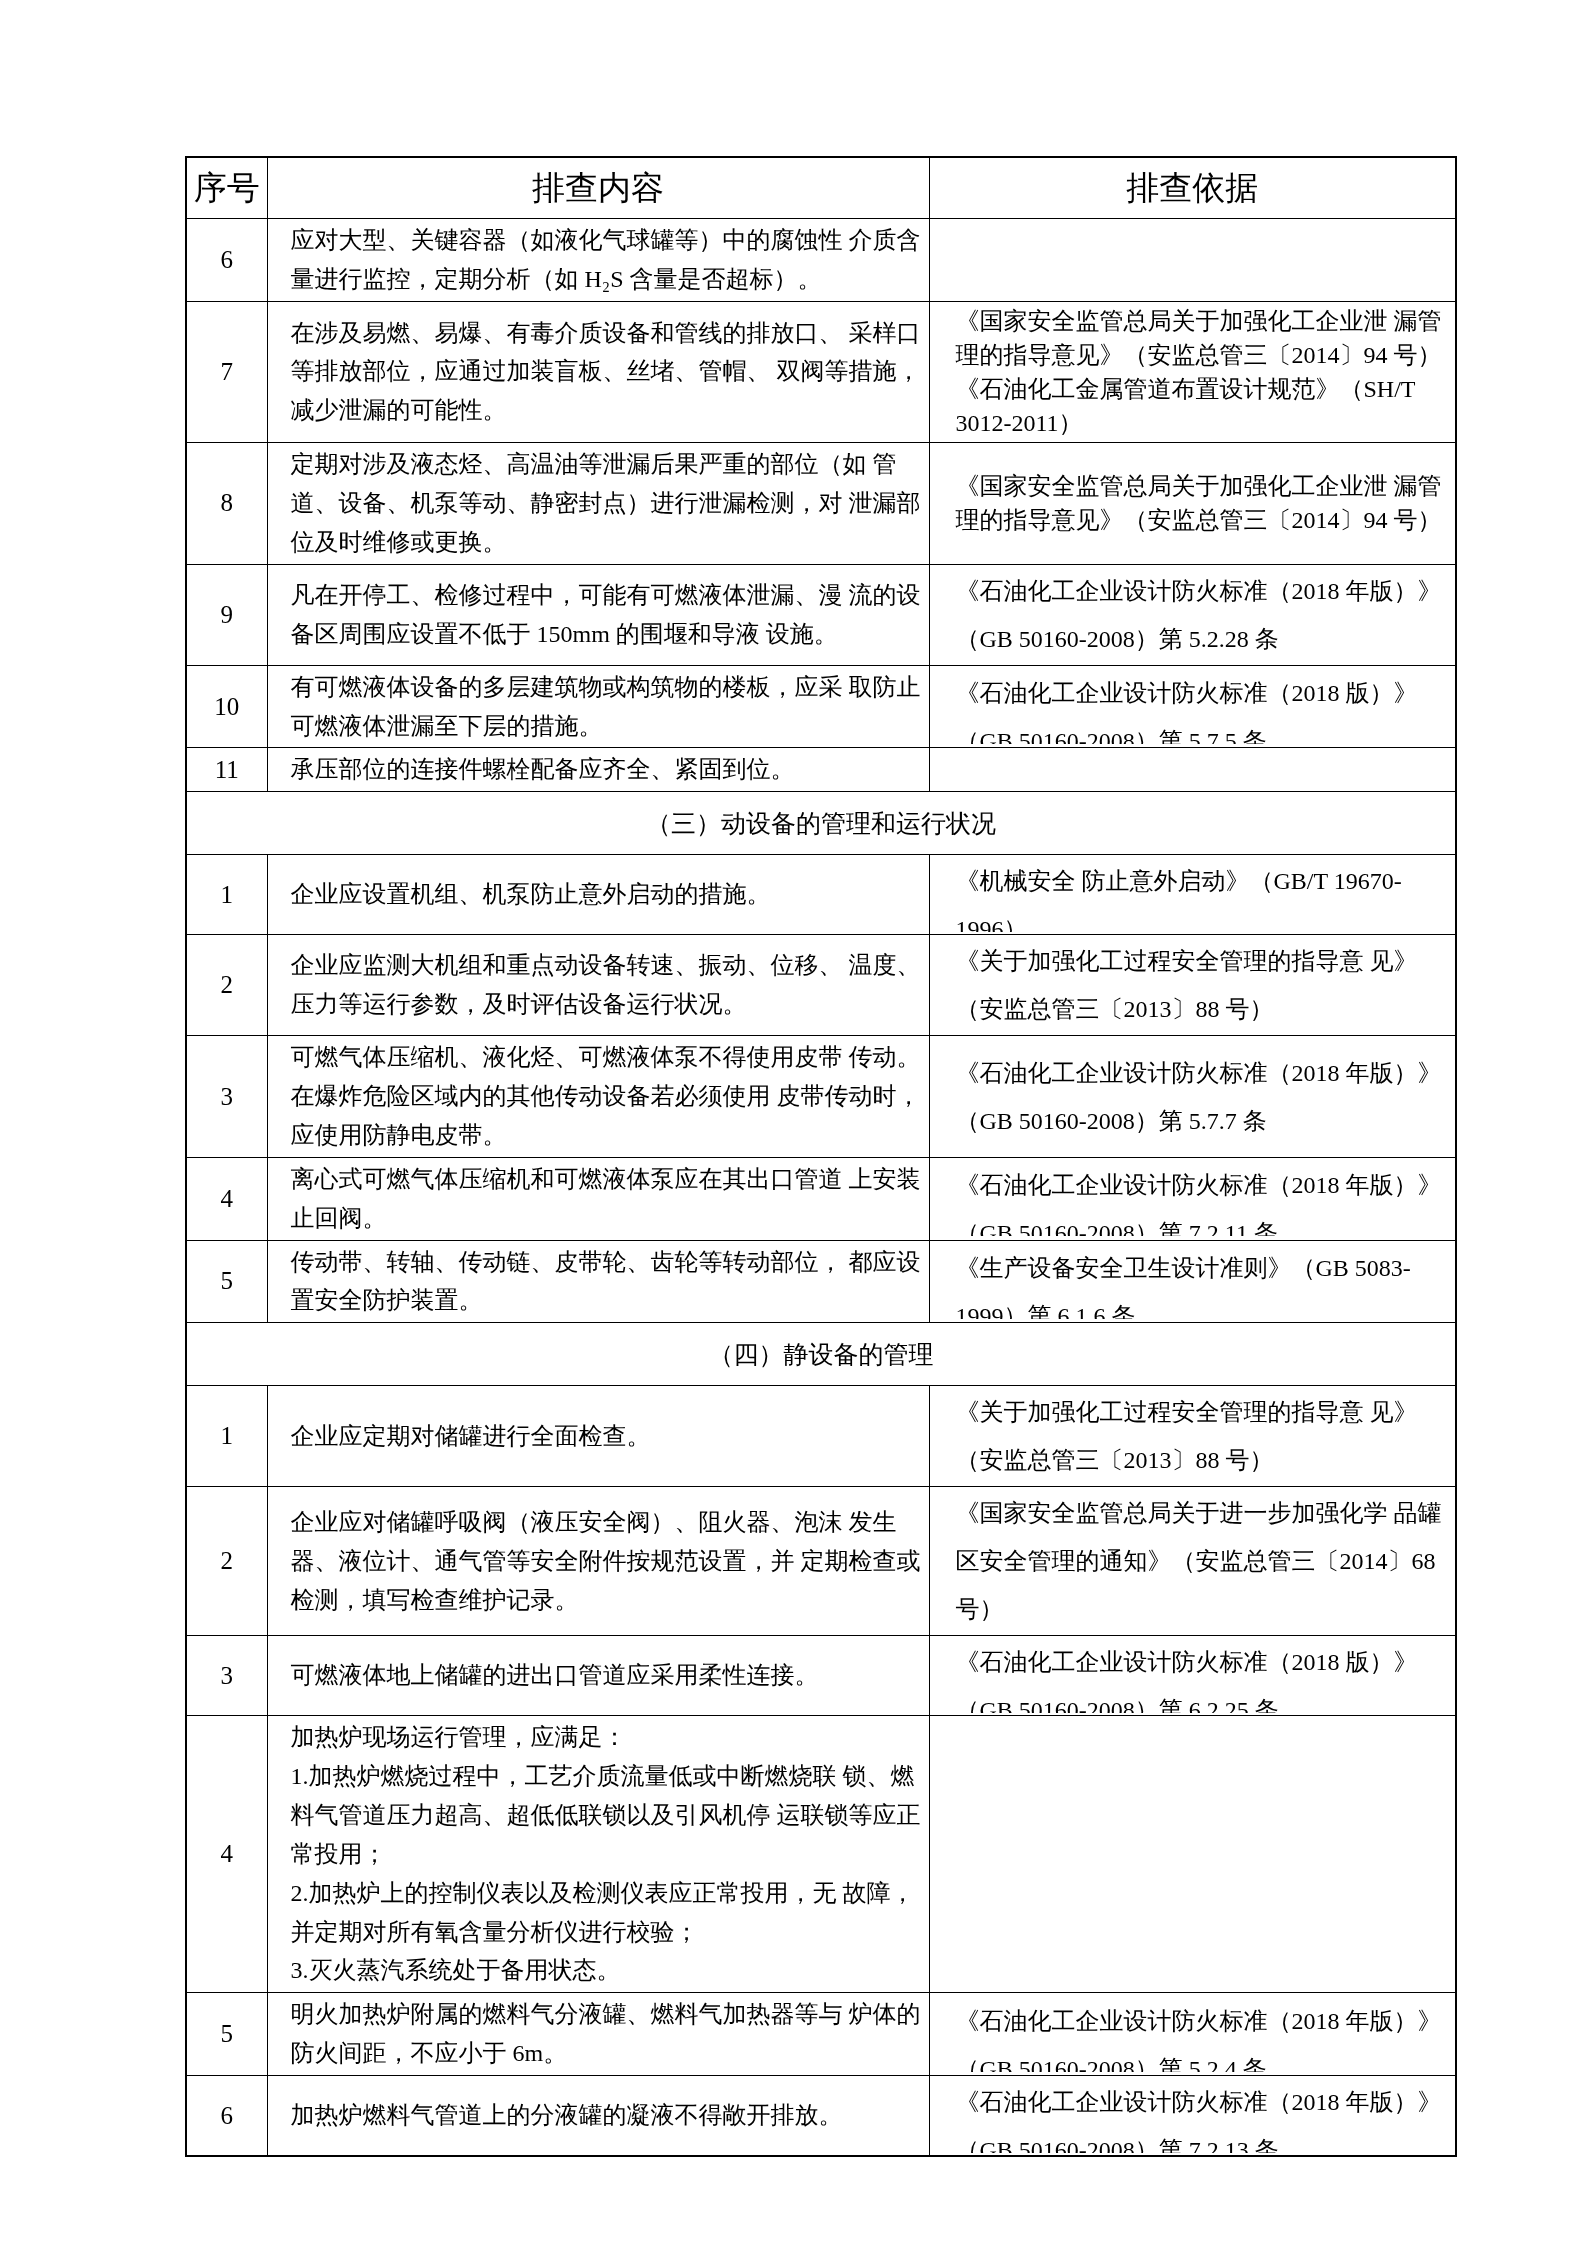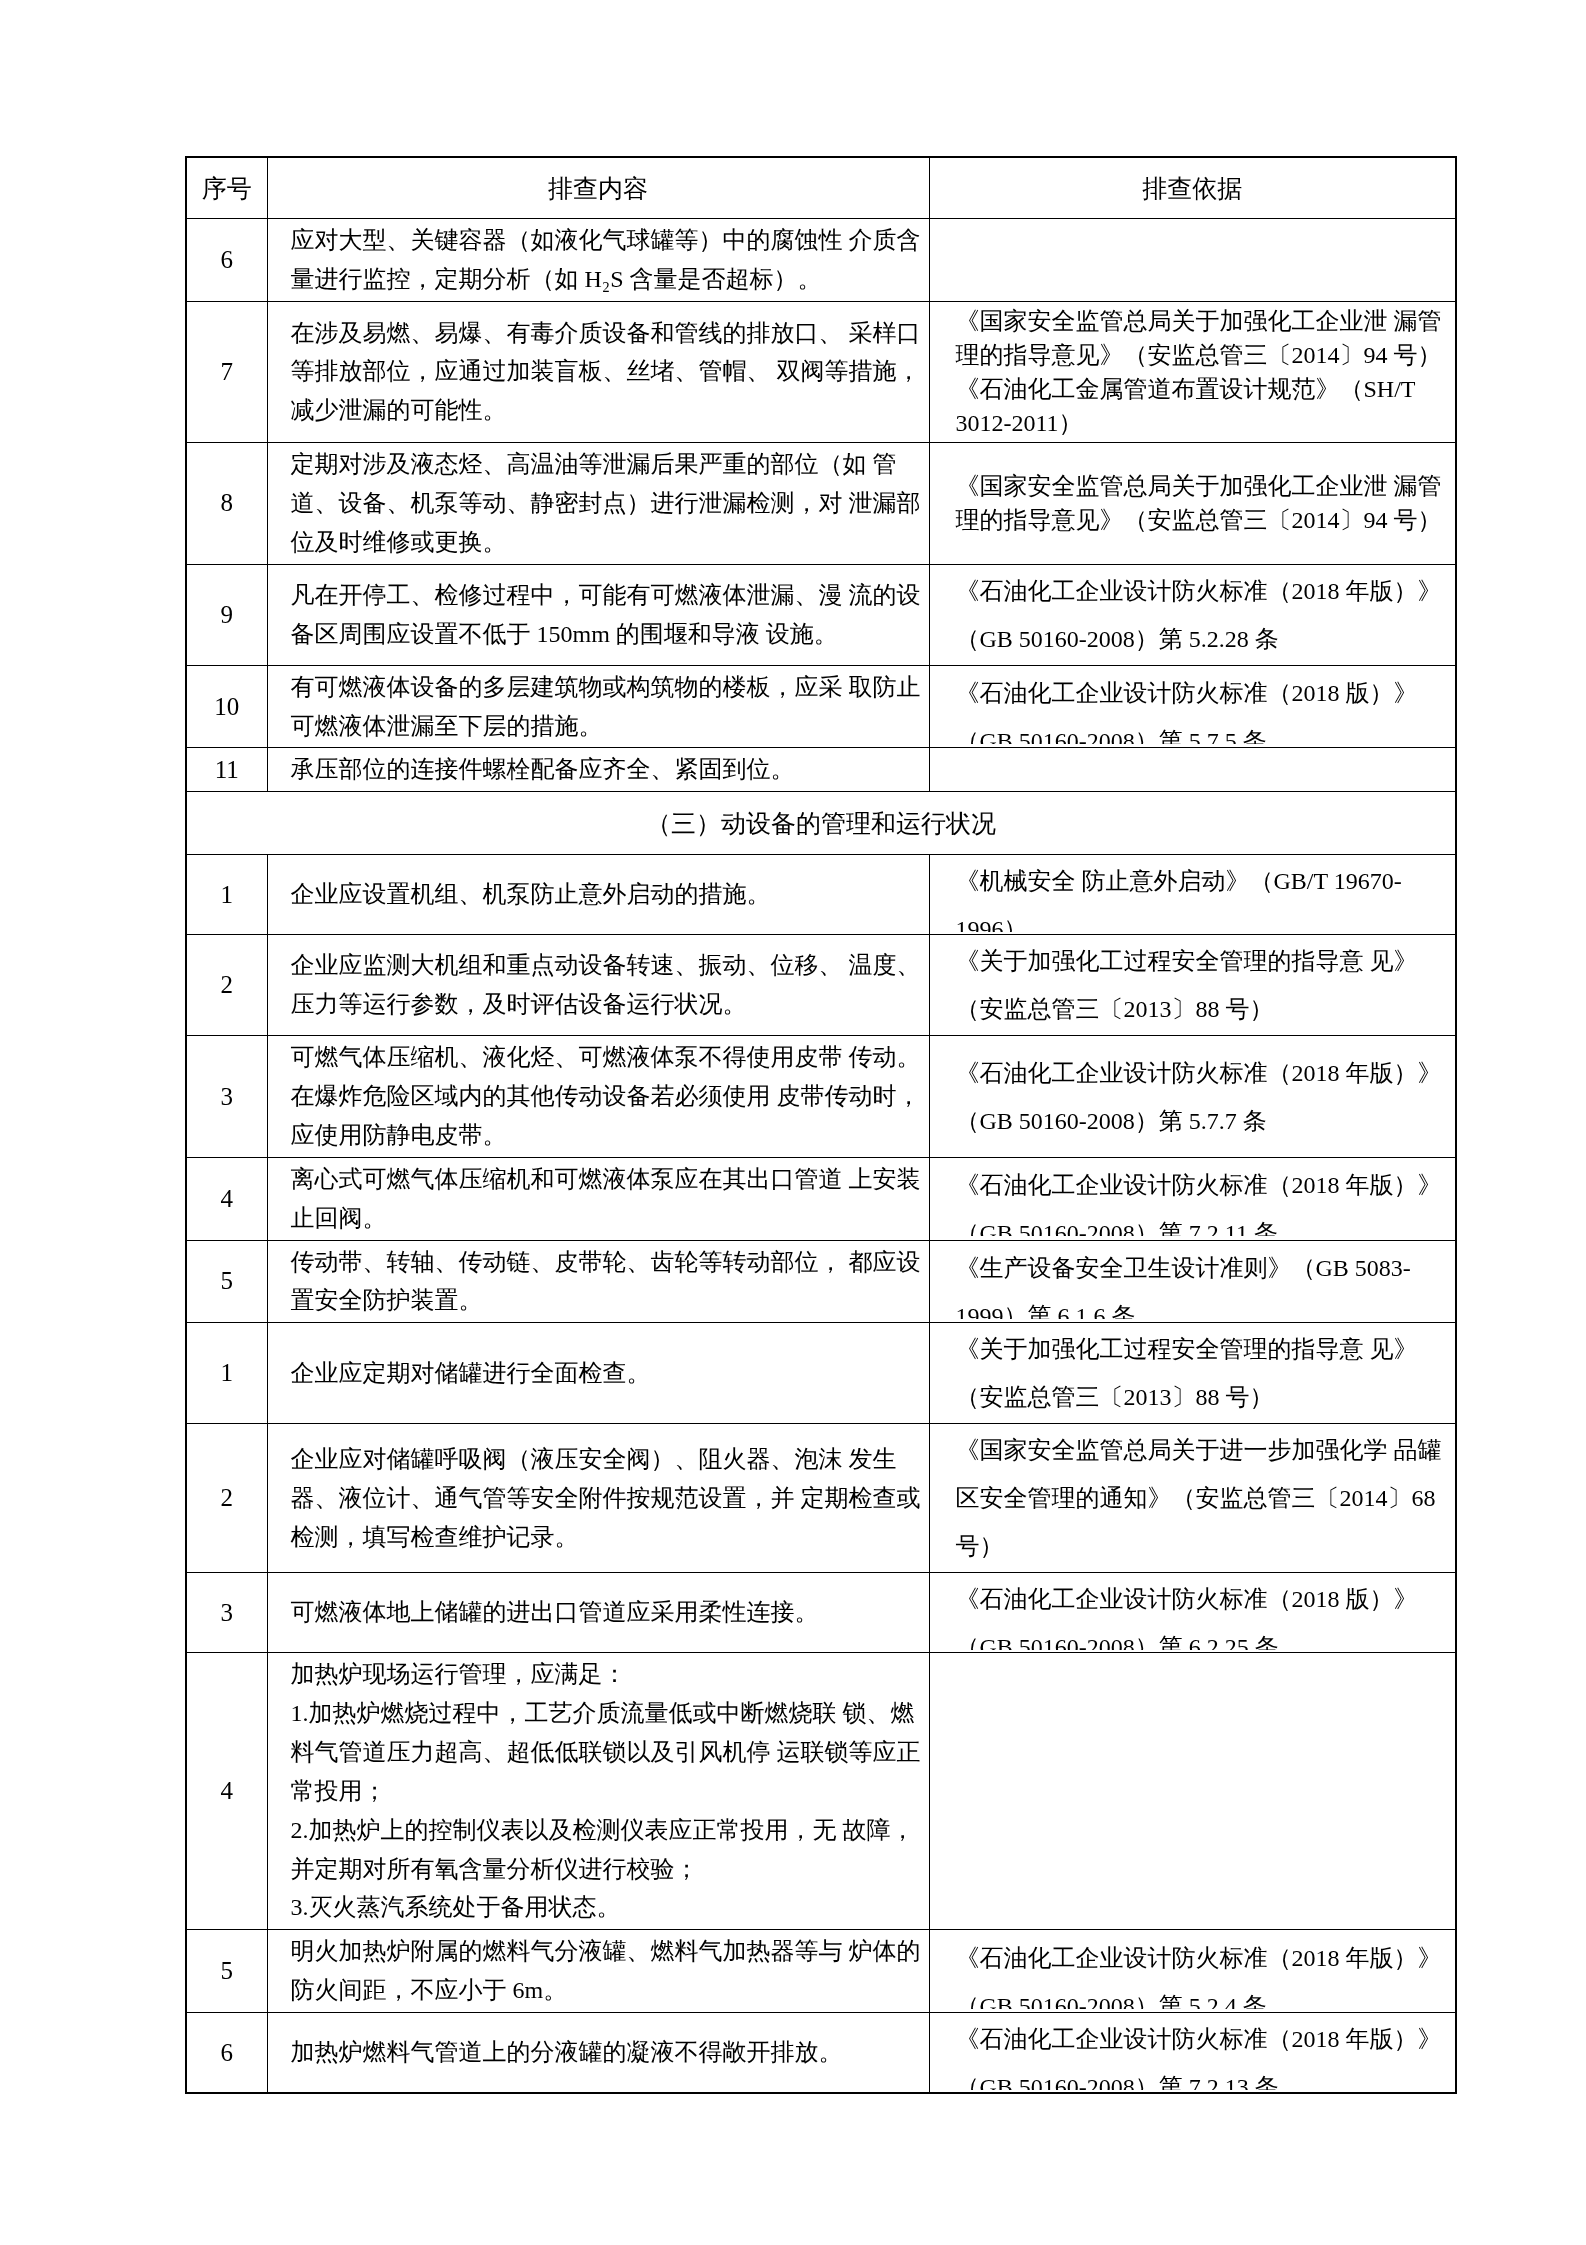--- a/index.html
+++ b/index.html
@@ -22,21 +22,21 @@
     border: 2px solid #000000;
   }
   .doc-table th, .doc-table td {
     border: 1px solid #000000;
     font-weight: normal;
     font-size: 24px;
     padding: 2px 6px;
     vertical-align: middle;
     overflow: hidden;
   }
-  .doc-table thead th { height: 56px; text-align: center; font-size: 25px; }
+  .doc-table thead th { height: 56px; text-align: center; font-size: 33px; }
   col.c-no { width: 81px; }
   col.c-content { width: 662px; }
   col.c-basis { width: 527px; }
   td.no-cell { text-align: center; font-size: 25px; }
   td.content-cell { padding-left: 23px; padding-right: 8px; }
   .content-inner {
     line-height: 1.62;
     white-space: pre-wrap;
   }
   td.basis-cell { padding-left: 26px; padding-right: 6px; }
@@ -168,20 +168,23 @@
         </tr>
         <tr>
           <td class="no-cell">5</td>
           <td class="content-cell">
             <div class="content-inner">传动带、转轴、传动链、皮带轮、齿轮等转动部位， 都应设置安全防护装置。</div>
           </td>
           <td class="basis-cell">
             <div class="basis-inner wide clipped">《生产设备安全卫生设计准则》（GB 5083-1999）第 6.1.6 条</div>
           </td>
         </tr>
+        <tr class="section-row">
+          <td colspan="3">（四）静设备的管理</td>
+        </tr>
         <tr>
           <td class="no-cell">1</td>
           <td class="content-cell">
             <div class="content-inner">企业应定期对储罐进行全面检查。</div>
           </td>
           <td class="basis-cell">
             <div class="basis-inner wide">《关于加强化工过程安全管理的指导意 见》（安监总管三〔2013〕88 号）</div>
           </td>
         </tr>
         <tr>

